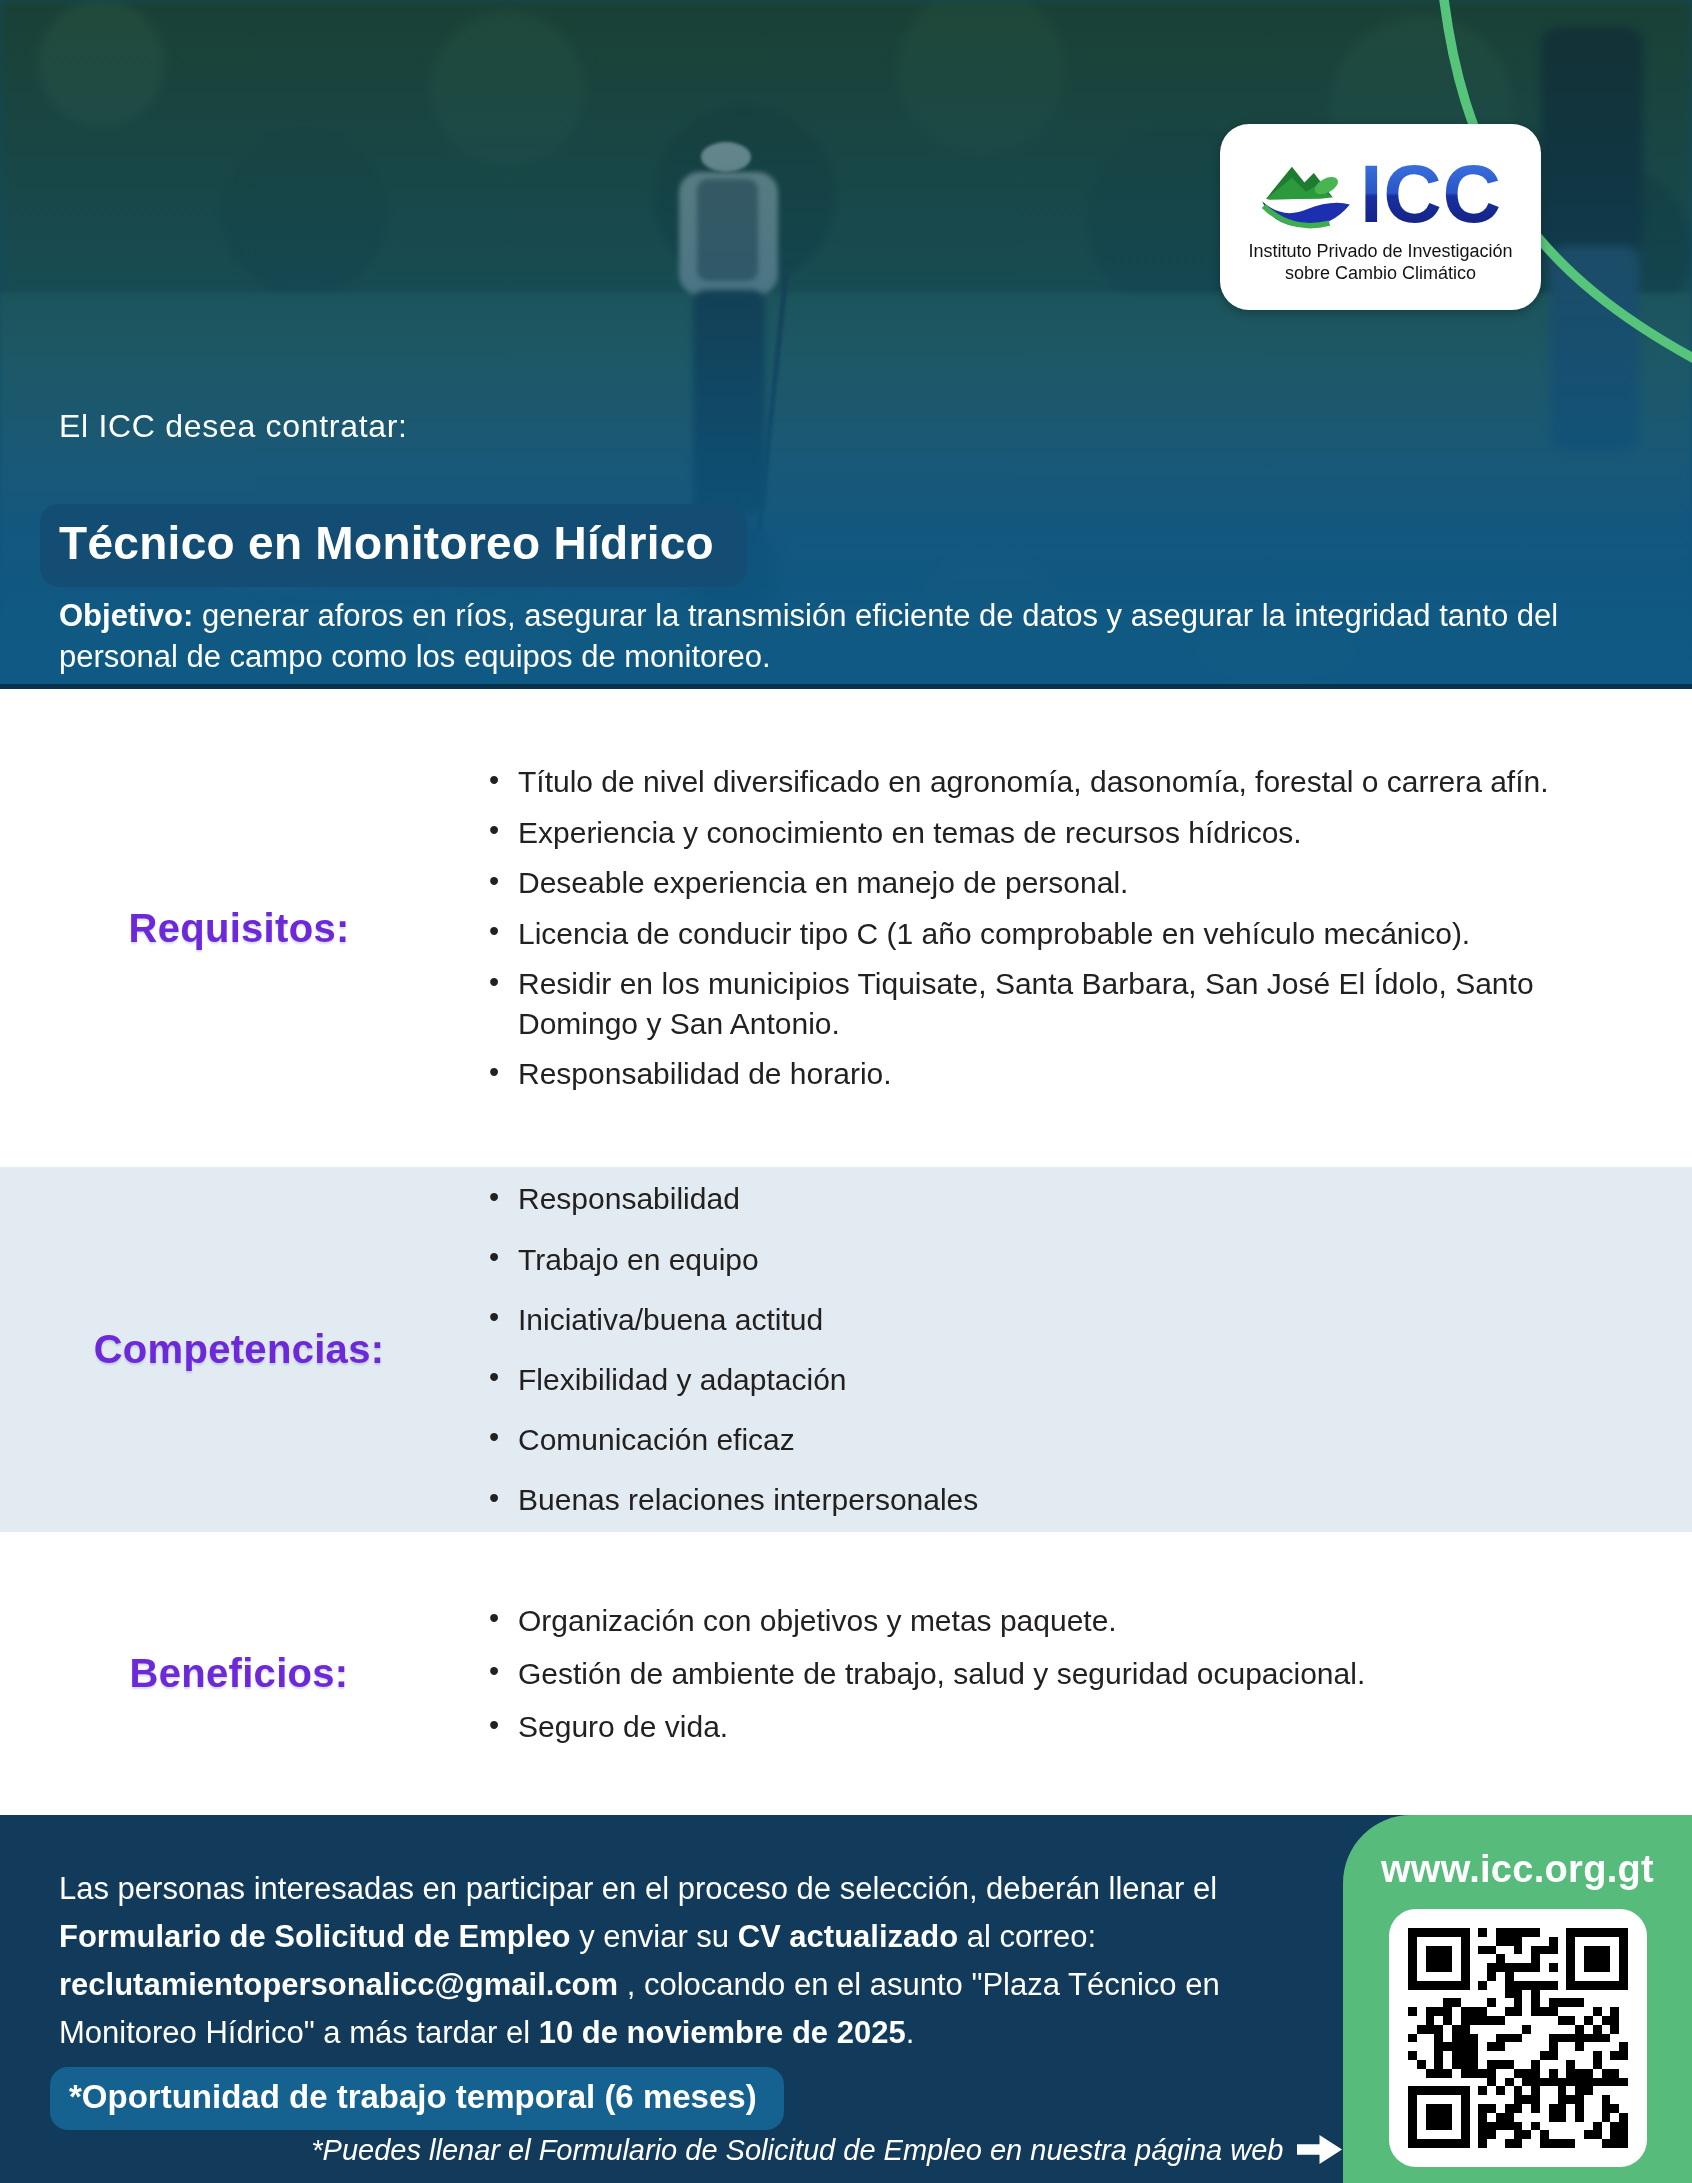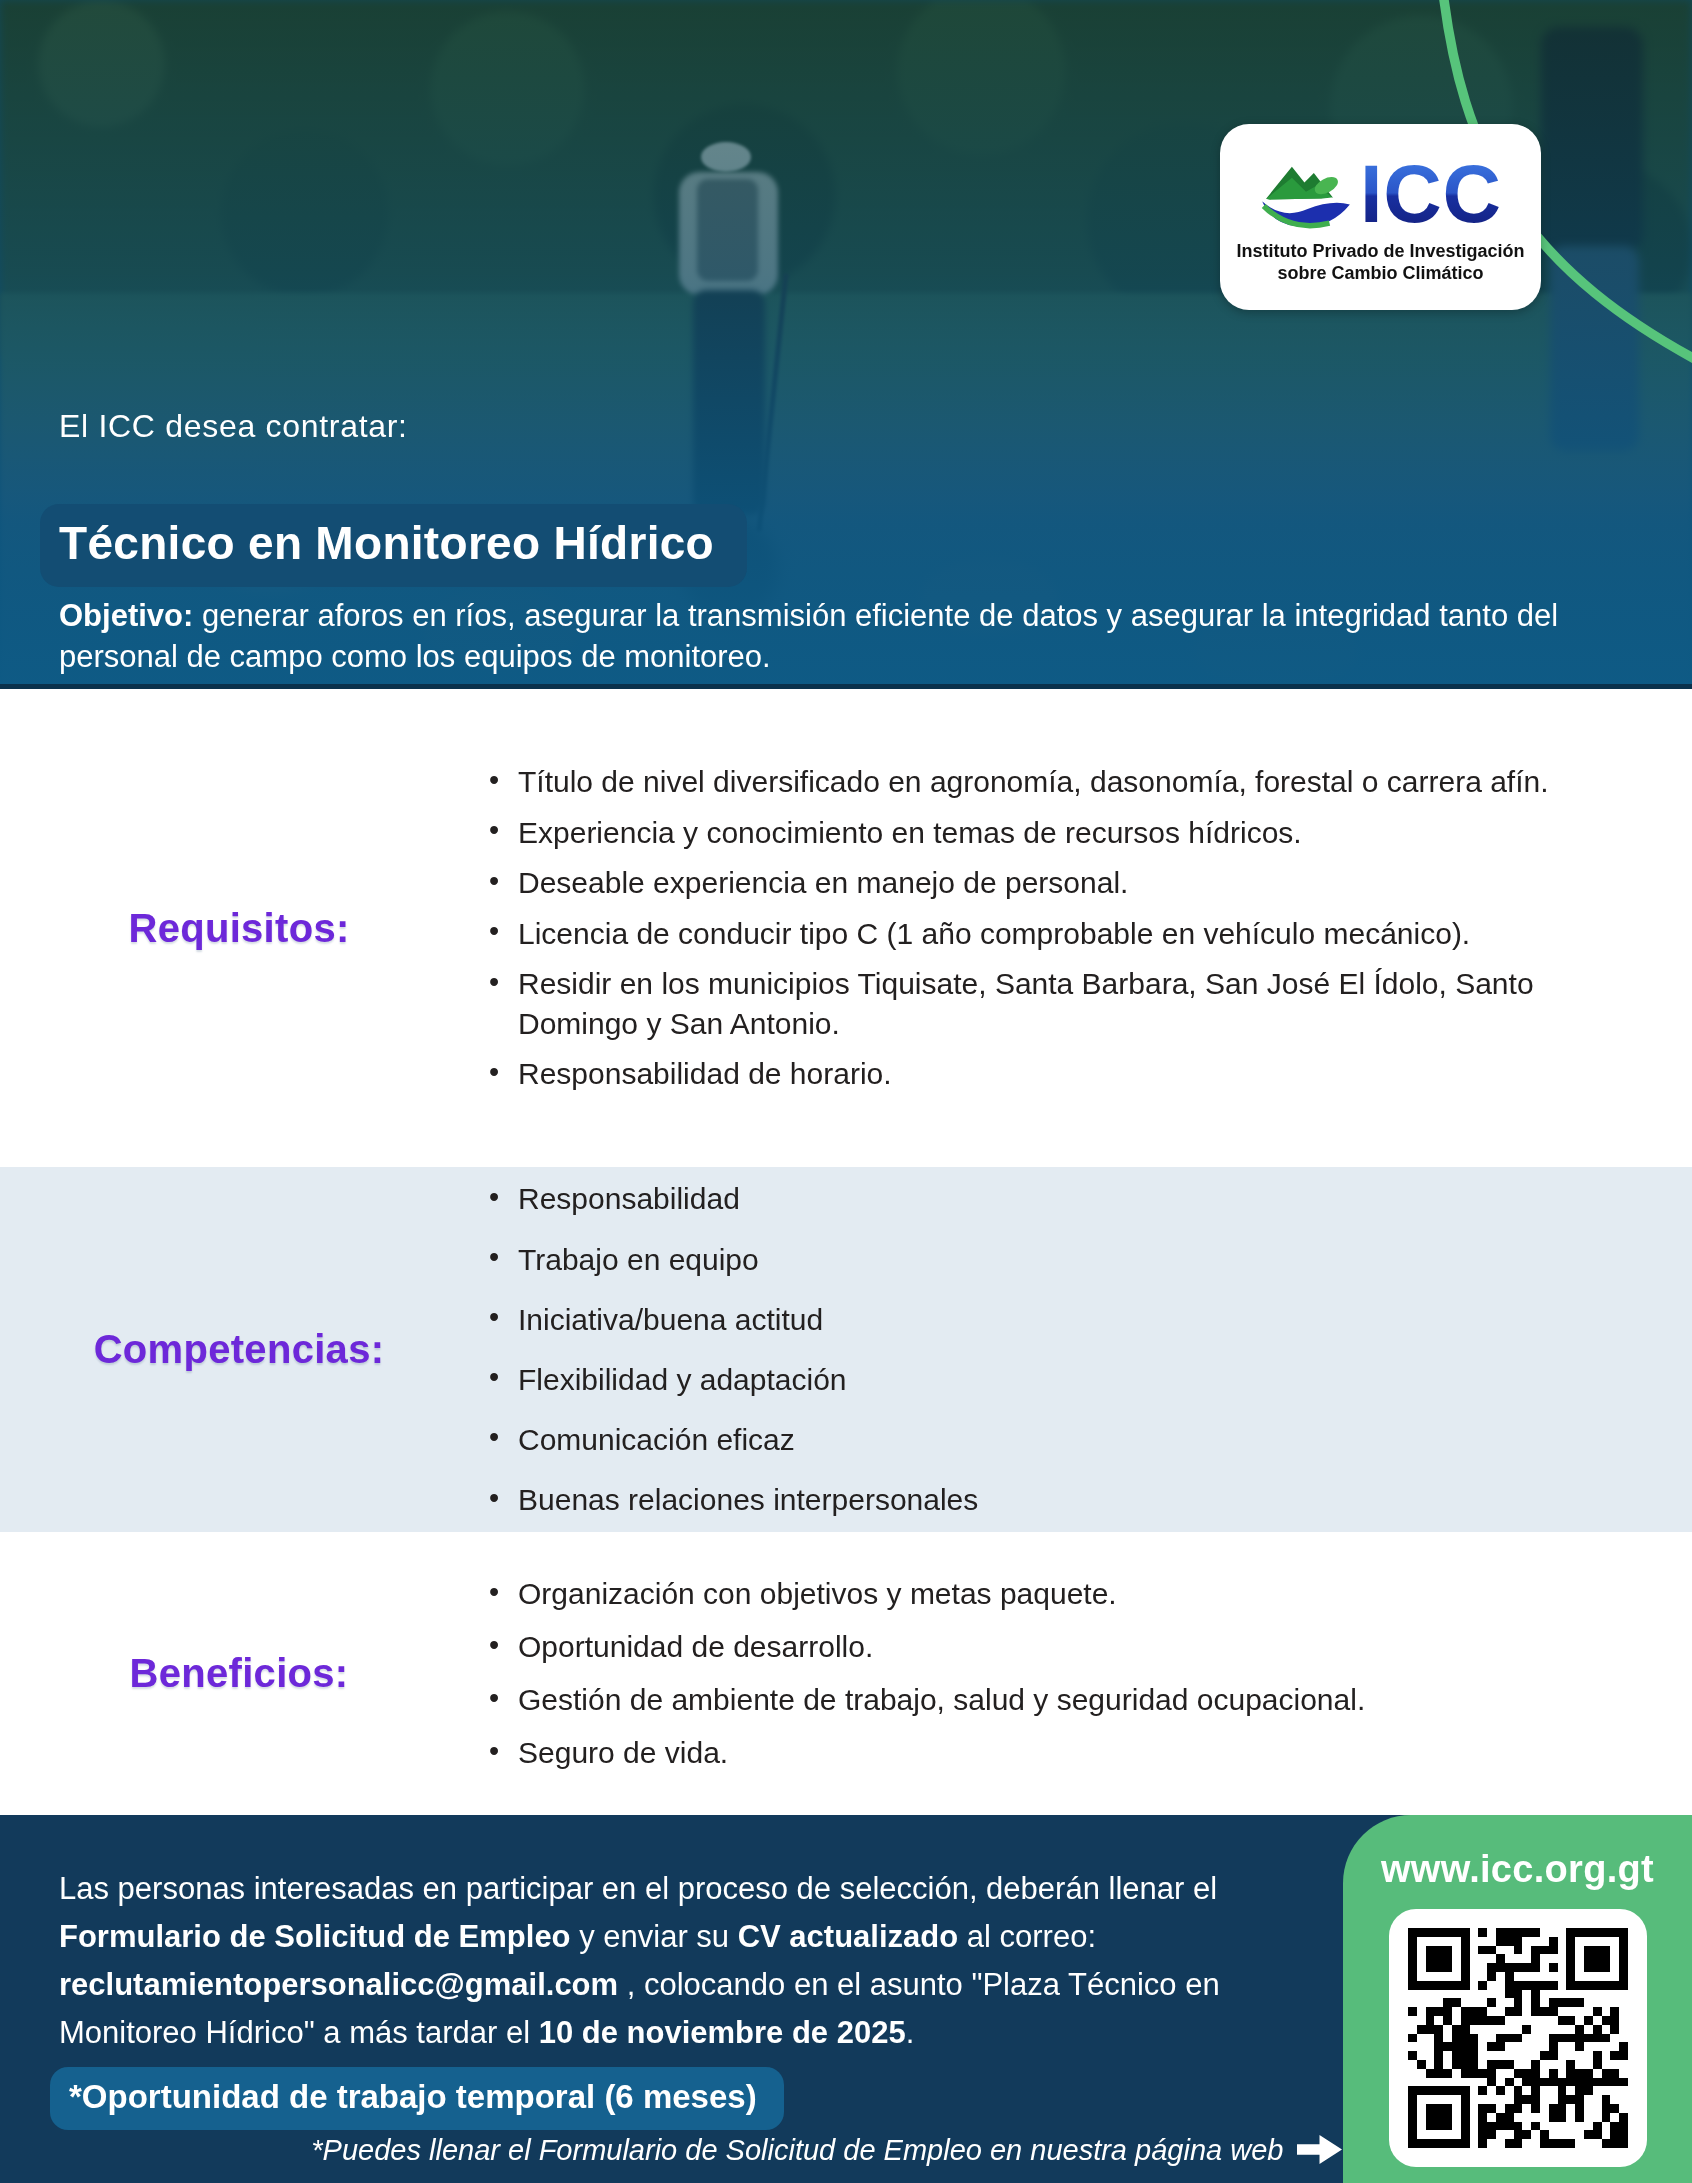--- a/index.html
+++ b/index.html
@@ -47,21 +47,21 @@
       rgba(11,84,126,.9) 76%,rgba(13,90,133,.97) 100%);}
   .curve-svg{position:absolute;inset:0;z-index:2;pointer-events:none;}
   .logo-card{position:absolute;left:1220px;top:124px;width:321px;height:186px;background:#fff;
     border-radius:29px;z-index:3;box-shadow:0 2.7px 9.6px rgba(0,0,0,.25);
     display:flex;flex-direction:column;align-items:center;justify-content:center;padding-top:4.1px;box-sizing:border-box;}
   .logo-row{display:flex;align-items:center;gap:6.8px;margin-bottom:4.1px;}
   .logo-icc{font-size:81px;font-weight:800;letter-spacing:0.7px;line-height:1;
     background:linear-gradient(180deg,#3d79e3 0%,#2b55c8 48%,#182fa0 52%,#131f7c 100%);
     -webkit-background-clip:text;background-clip:text;color:transparent;
     font-family:"Liberation Sans",sans-serif;text-align:right;}
-  .logo-sub{font-size:18px;font-weight:700;color:#121212;line-height:1.25;text-align:center;}
+  .logo-sub{font-size:18px;font-weight:400;color:#121212;line-height:1.25;text-align:center;}
   .kicker{position:absolute;left:59px;top:408px;z-index:3;color:#fff;font-size:32px;
     font-weight:400;letter-spacing:0.7px;}
   .title-bar{position:absolute;left:40px;top:504px;z-index:3;background:#134d73;
     border-radius:19px;padding:12.3px 33px 16.4px 19px;}
   .title-bar h1{margin:0;color:#fff;font-size:46px;font-weight:700;letter-spacing:0.3px;}
   .objective{position:absolute;left:59px;top:595px;z-index:3;width:1583px;margin:0;
     color:#fff;font-size:31px;line-height:1.33;font-weight:400;}
   .objective strong{font-weight:700;}
   
   .row{display:flex;align-items:center;width:100%;box-sizing:border-box;}
@@ -175,21 +175,20 @@
           <li>Buenas relaciones interpersonales</li>
         </ul>
     </section>
 
     <section class="row row-beneficios">
       <div class="label-col">
         <h2 class="sec-label">Beneficios:</h2>
       </div>
       <ul class="bullets">
           <li>Organización con objetivos y metas paquete.</li>
-          <li>Oportunidad de desarrollo.</li>
           <li>Gestión de ambiente de trabajo, salud y seguridad ocupacional.</li>
           <li>Seguro de vida.</li>
         </ul>
     </section>
   </main>
 
   <footer class="footer">
     <p class="footer-text"><span>Las personas interesadas en participar en el proceso de selección,  deberán llenar el </span><b>Formulario de Solicitud de Empleo</b><span> y enviar su </span><b>CV actualizado</b><span> al correo: </span><b>reclutamientopersonalicc@gmail.com</b><span> , colocando en el asunto  "Plaza Técnico en Monitoreo Hídrico" a más tardar el </span><b>10 de noviembre de 2025</b><span>.</span></p>
 
     <div class="pill">*Oportunidad de trabajo temporal (6 meses)</div>

